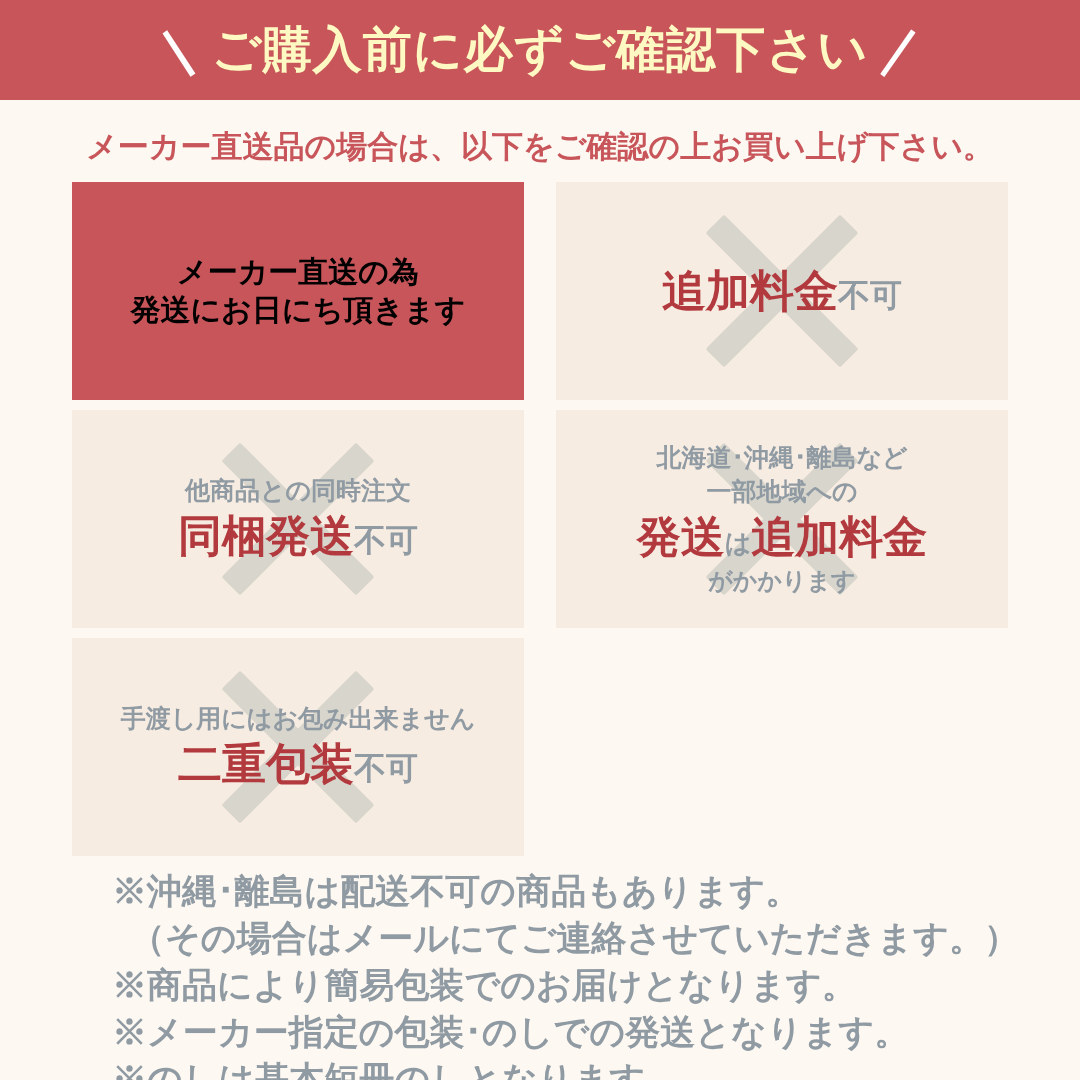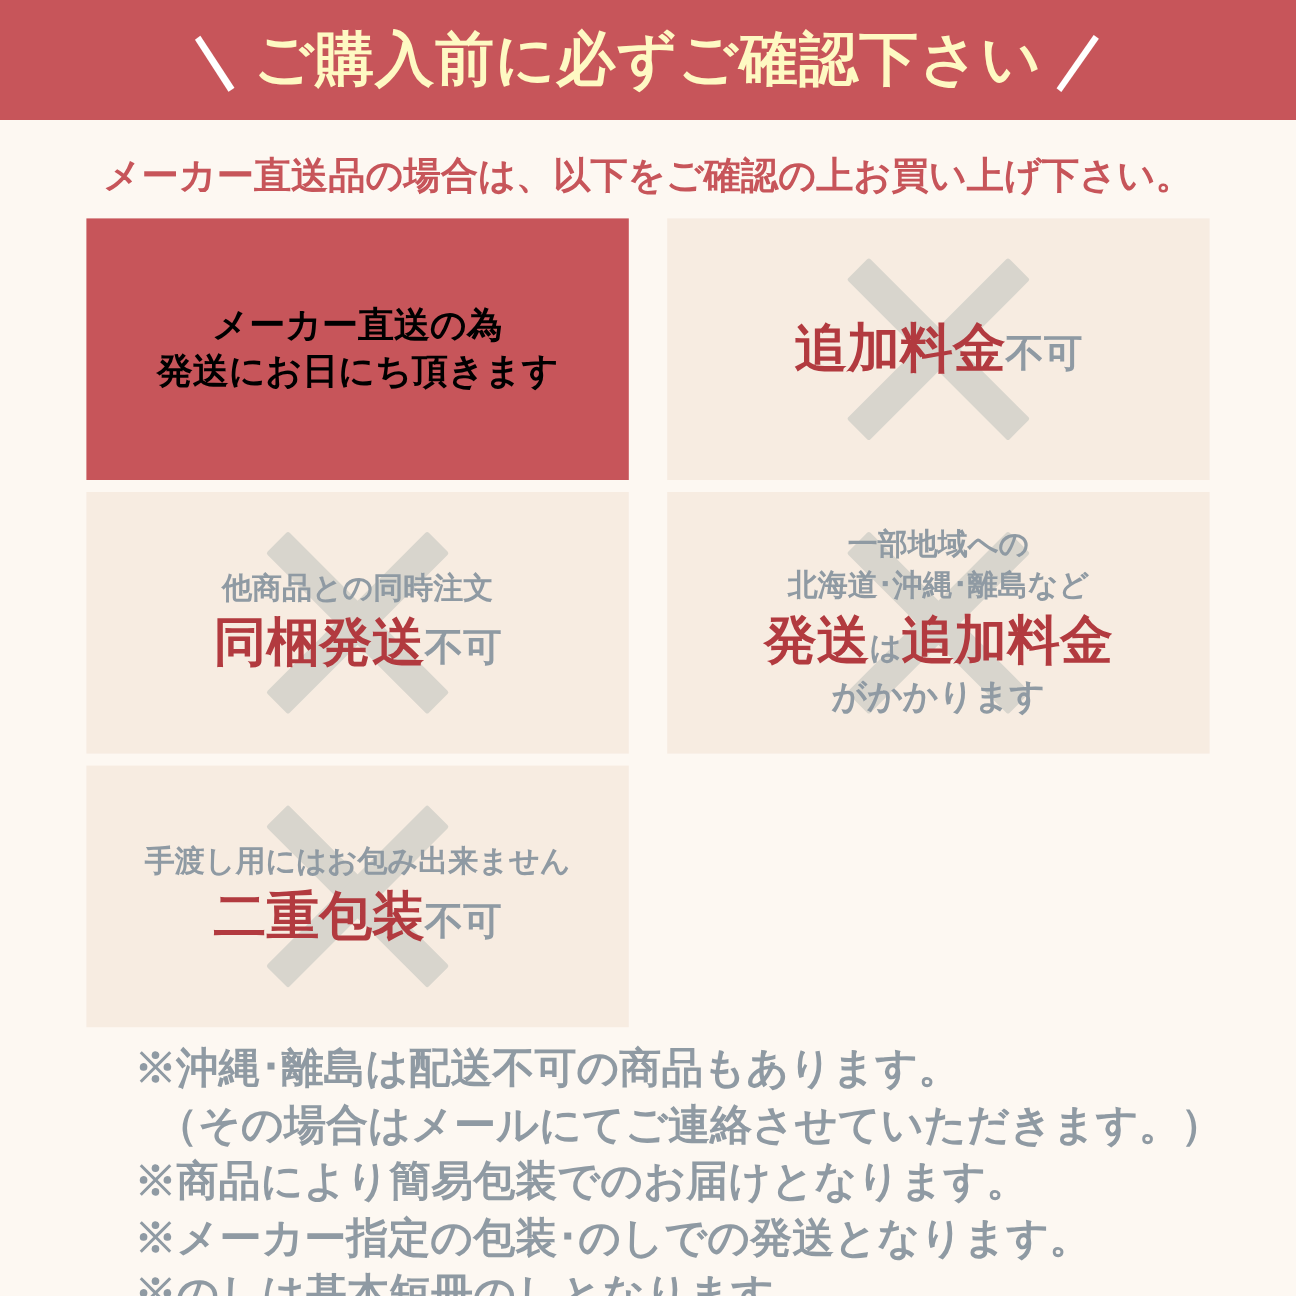--- a/index.html
+++ b/index.html
@@ -132,21 +132,21 @@
     text-align: center;
   }
   .tiny-grey {
     color: #8f9aa3;
     font-size: 26px;
     font-weight: bold;
     display: inline;
   }
   .sub-grey {
     color: #8f9aa3;
-    font-size: 29px;
+    font-size: 24px;
     font-weight: bold;
     display: block;
   }
   .line { display: block; }
 
   
   .notes {
     width: 960px;
     margin: 12px auto 0 auto;
     padding-left: 52px;
@@ -205,22 +205,22 @@
       </div>
     </div>
 
 
     <div class="card">
       <div class="xmark">
           <span class="a"></span>
           <span class="b"></span>
         </div>
       <div class="card-text">
+        <span class="small-grey">北海道･沖縄･離島など</span>
         <span class="small-grey">一部地域への</span>
-        <span class="small-grey">北海道･沖縄･離島など</span>
         <span class="big">発送</span><span class="tiny-grey">は</span><span class="big">追加料金</span>
         <span class="sub-grey">がかかります</span>
       </div>
     </div>
 
     <div class="card">
       <div class="xmark">
           <span class="a"></span>
           <span class="b"></span>
         </div>

